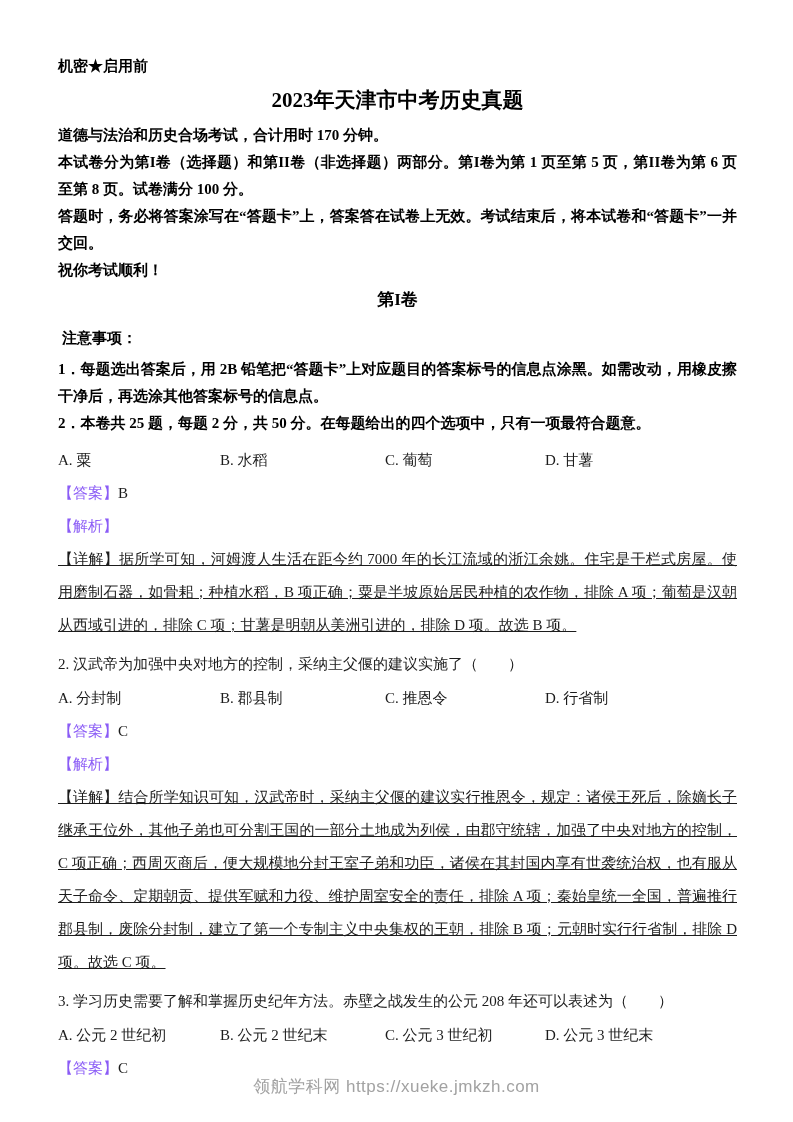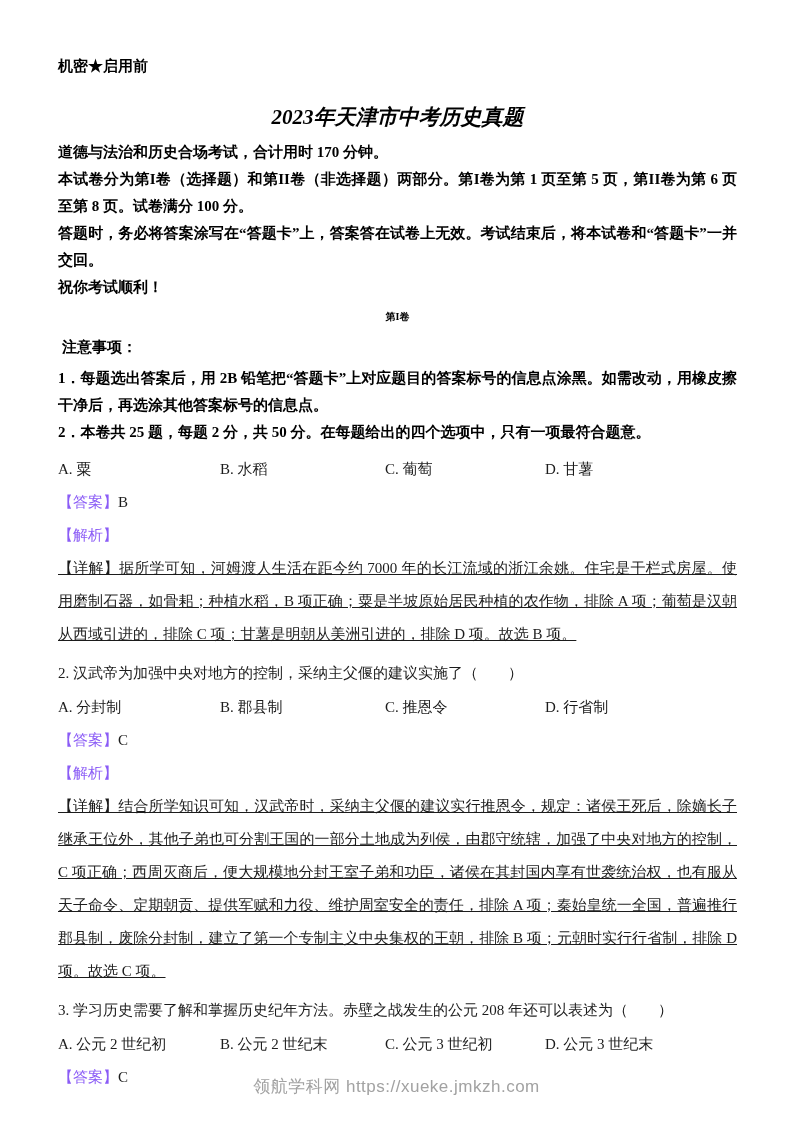--- a/index.html
+++ b/index.html
@@ -19,38 +19,37 @@
     font-size: 15px;
     font-weight: bold;
     line-height: 20px;
     color: #000;
   }
   .title {
     font-size: 21px;
     font-weight: bold;
     text-align: center;
     line-height: 28px;
-    margin: 27px 0 8px;
+    margin: 10px 0 8px;
     color: #000;
-    font-style: italic;
   }
   .intro p {
     margin: 0;
     font-size: 15px;
     font-weight: bold;
     line-height: 27px;
     color: #000;
     text-align: justify;
   }
   .section-heading {
     text-align: center;
-    font-size: 10px;
+    font-size: 17px;
     font-weight: bold;
     line-height: 27px;
-    margin: 2px 0 4px;
+    margin: 2px 0 12px;
     color: #000;
   }
   .notes-heading {
     font-size: 15px;
     font-weight: bold;
     line-height: 27px;
     margin: 4px;
     color: #000;
   }
   .notes p {

